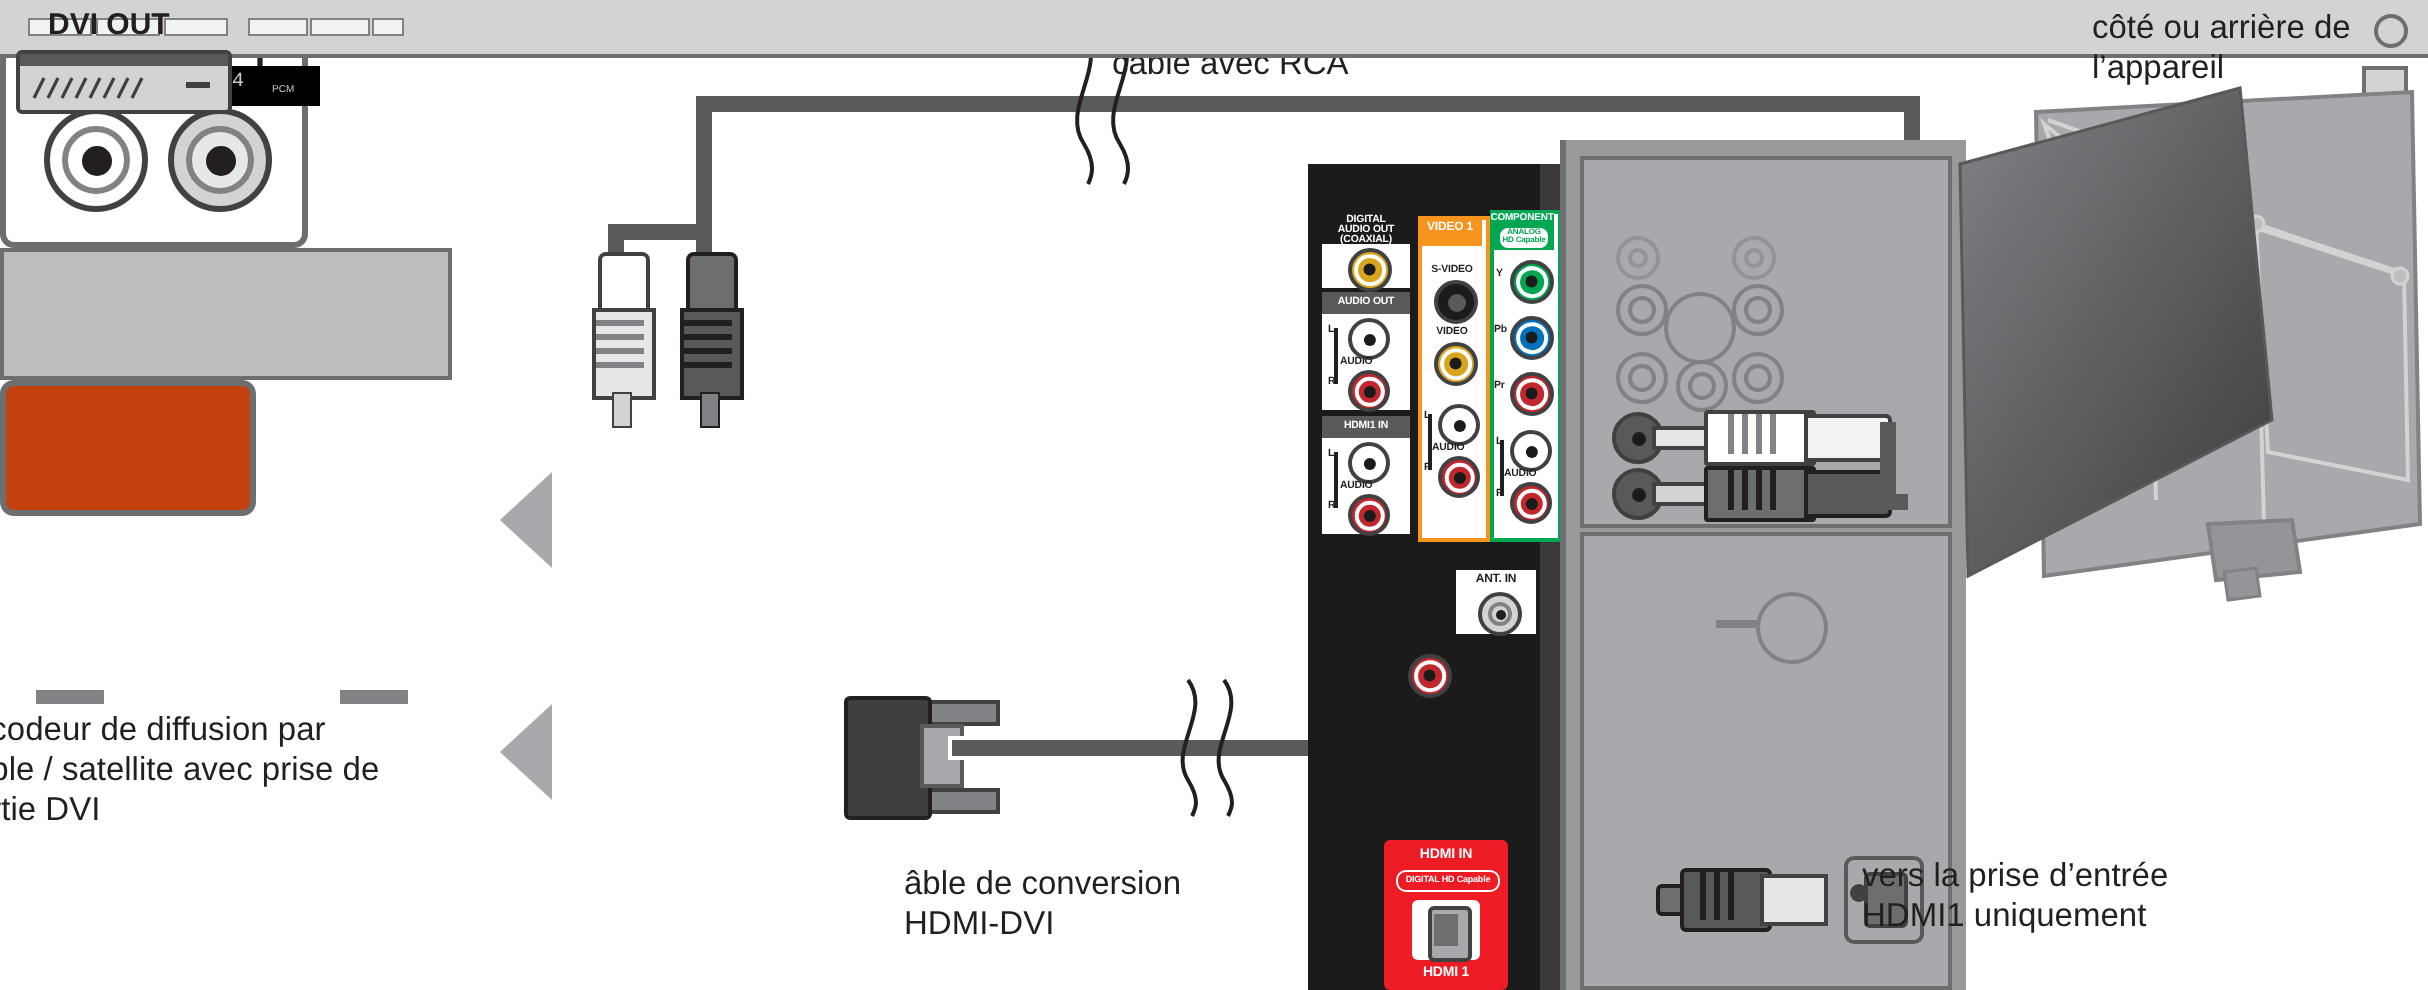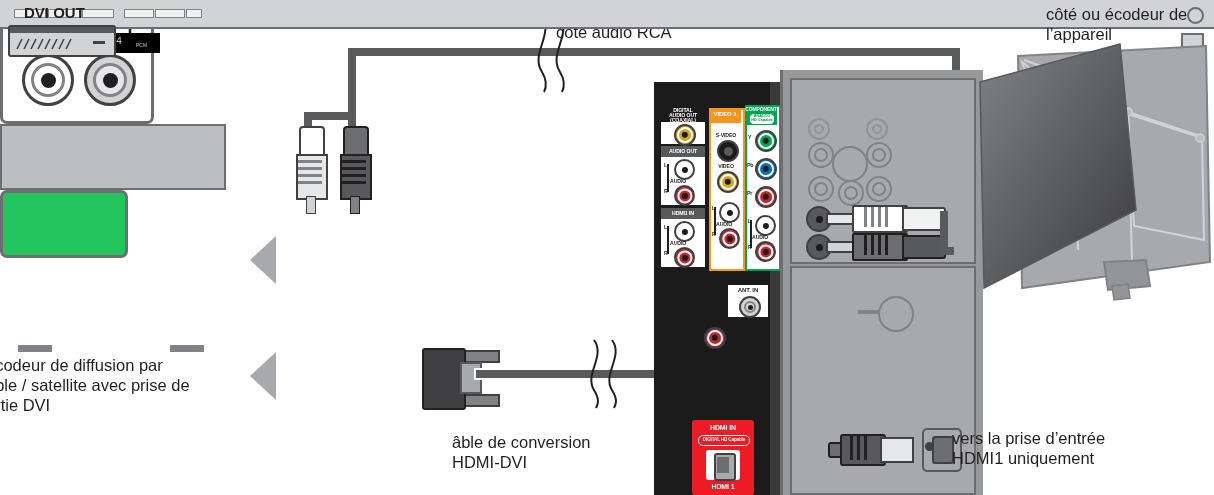--- a/index.html
+++ b/index.html
@@ -11,21 +11,21 @@
 
   
   #ex-label{left:4px;top:4px;font-size:16px;font-weight:bold;letter-spacing:.2px;}
 
   
   .lbl{font-size:16.5px;}
   #lbl-rca{left:556px;top:22px;}
   #lbl-tv{left:1046px;top:4px;}
   #lbl-stb{left:-14px;top:355px;}
   #lbl-dvicable{left:452px;top:432px;}
-  #lbl-hdmi1{left:952px;top:428px;}
+  #lbl-hdmi1{left:931px;top:428px;}
 
   
   .wire{position:absolute;background:#595a5c;}
   .wire-outline{position:absolute;background:#ffffff;}
 
   
   .squig{position:absolute;}
 
   
   #panel-dark{left:654px;top:82px;width:124px;height:413px;background:#1c1b1b;}
@@ -51,21 +51,21 @@
 
   .rcaj{position:absolute;border-radius:50%;border:2px solid #414042;}
   .rcaj i{position:absolute;left:50%;top:50%;width:36%;height:36%;transform:translate(-50%,-50%);border-radius:50%;background:#1c1b1b;}
   .rcaj b{position:absolute;left:50%;top:50%;width:66%;height:66%;transform:translate(-50%,-50%);border-radius:50%;border:2px solid #fff;}
 
   .tiny{position:absolute;font-size:5.2px;font-weight:bold;color:#231f20;letter-spacing:-.1px;}
   .tinyw{position:absolute;font-size:5.2px;font-weight:bold;color:#fff;letter-spacing:-.1px;}
 
   
   #audiobox{left:276px;top:202px;width:148px;height:118px;background:#fff;border:3px solid #6d6e70;border-radius:7px;}
-  #dvibox{left:300px;top:345px;width:122px;height:62px;background:#22c55e;border:3px solid #6d6e70;border-radius:7px;}
+  #dvibox{left:300px;top:345px;width:122px;height:62px;background:#c2410c;border:3px solid #6d6e70;border-radius:7px;}
 
   .arrow-left{position:absolute;width:0;height:0;border-top:24px solid transparent;border-bottom:24px solid transparent;border-right:26px solid #a7a9ac;}
 
   
   #stb{left:2px;top:283px;width:222px;height:62px;background:#bcbec0;border:2px solid #6d6e70;}
   #stb-top{position:absolute;left:0;top:0;width:100%;height:27px;background:#d1d3d4;border-bottom:2px solid #6d6e70;}
   .stb-slot{position:absolute;top:9px;height:7px;background:#f1f2f2;border:1px solid #808285;}
   #stb-knob{position:absolute;right:10px;top:7px;width:13px;height:13px;border-radius:50%;background:#d1d3d4;border:2px solid #6d6e70;}
   #stb-disp{position:absolute;left:74px;top:33px;width:86px;height:20px;background:#000;}
   #stb-sq{position:absolute;right:10px;top:33px;width:19px;height:19px;background:#d1d3d4;border:2px solid #6d6e70;}
@@ -96,21 +96,21 @@
   <div class="wire abs" style="left:348px;top:48px;width:8px;height:72px;"></div>
   <div class="wire abs" style="left:952px;top:48px;width:8px;height:165px;"></div>
   <div class="wire abs" style="left:304px;top:112px;width:52px;height:8px;"></div>
   <div class="wire abs" style="left:304px;top:112px;width:8px;height:22px;"></div>
   <div class="wire abs" style="left:348px;top:112px;width:8px;height:22px;"></div>
 
   <svg class="squig" style="left:524px;top:14px;" width="56" height="80" viewBox="0 0 56 80">
     <path d="M18 2 C30 20 6 40 18 58 C24 68 22 74 20 78" stroke="#231f20" stroke-width="2" fill="none"></path>
     <path d="M36 2 C48 20 24 40 36 58 C42 68 40 74 38 78" stroke="#231f20" stroke-width="2" fill="none"></path>
   </svg>
-  <div class="txt lbl" id="lbl-rca">côté audio RCA</div>
+  <div class="txt lbl" id="lbl-rca">câble avec RCA</div>
 
   <div class="abs" style="left:292px;top:126px;width:36px;height:86px;">
     <div style="position:absolute;left:7px;top:0;width:22px;height:30px;background:#fff;border:2px solid #414042;border-radius:4px 4px 2px 2px;"></div>
     <div style="position:absolute;left:4px;top:28px;width:28px;height:42px;background:#e6e7e8;border:2px solid #414042;"></div>
     <div style="position:absolute;left:6px;top:34px;width:24px;height:3px;background:#808285;"></div>
     <div style="position:absolute;left:6px;top:41px;width:24px;height:3px;background:#808285;"></div>
     <div style="position:absolute;left:6px;top:48px;width:24px;height:3px;background:#808285;"></div>
     <div style="position:absolute;left:6px;top:55px;width:24px;height:3px;background:#808285;"></div>
     <div style="position:absolute;left:14px;top:70px;width:8px;height:16px;background:#d1d3d4;border:1px solid #414042;"></div>
   </div>
@@ -419,16 +419,16 @@
     <path d="M126 222 L168 220 L172 246 L130 250 Z" fill="#939598" stroke="#808285" stroke-width="2"></path>
     <path d="M134 246 L150 244 L152 258 L136 260 Z" fill="#939598" stroke="#808285" stroke-width="1.5"></path>
 
     <linearGradient id="scr" x1="0" y1="0" x2="1" y2="1">
       <stop offset="0" stop-color="#808285"></stop>
       <stop offset="1" stop-color="#3c3c3e"></stop>
     </linearGradient>
     <path d="M2 42 L142 4 L158 170 L6 248 Z" fill="url(#scr)" stroke="#58595b" stroke-width="1.5"></path>
   </svg>
 
-  <div class="txt lbl" id="lbl-tv">côté ou écodeur de
+  <div class="txt lbl" id="lbl-tv">côté ou arrière de
 l’appareil</div>
 
 </div>
 
 </body></html>

